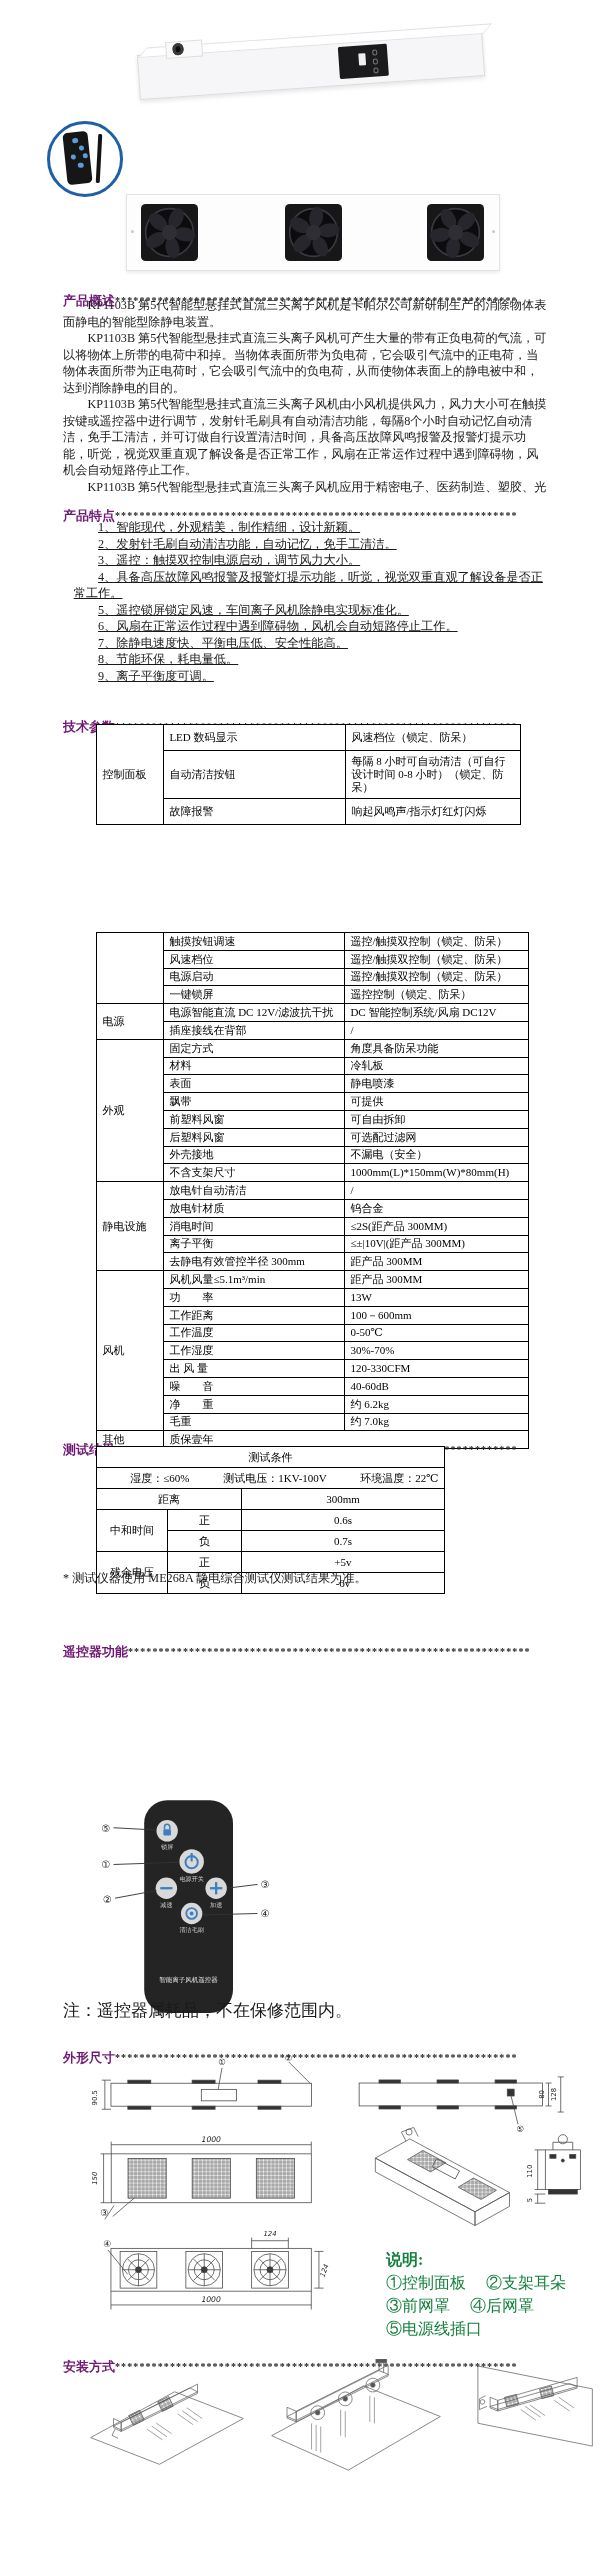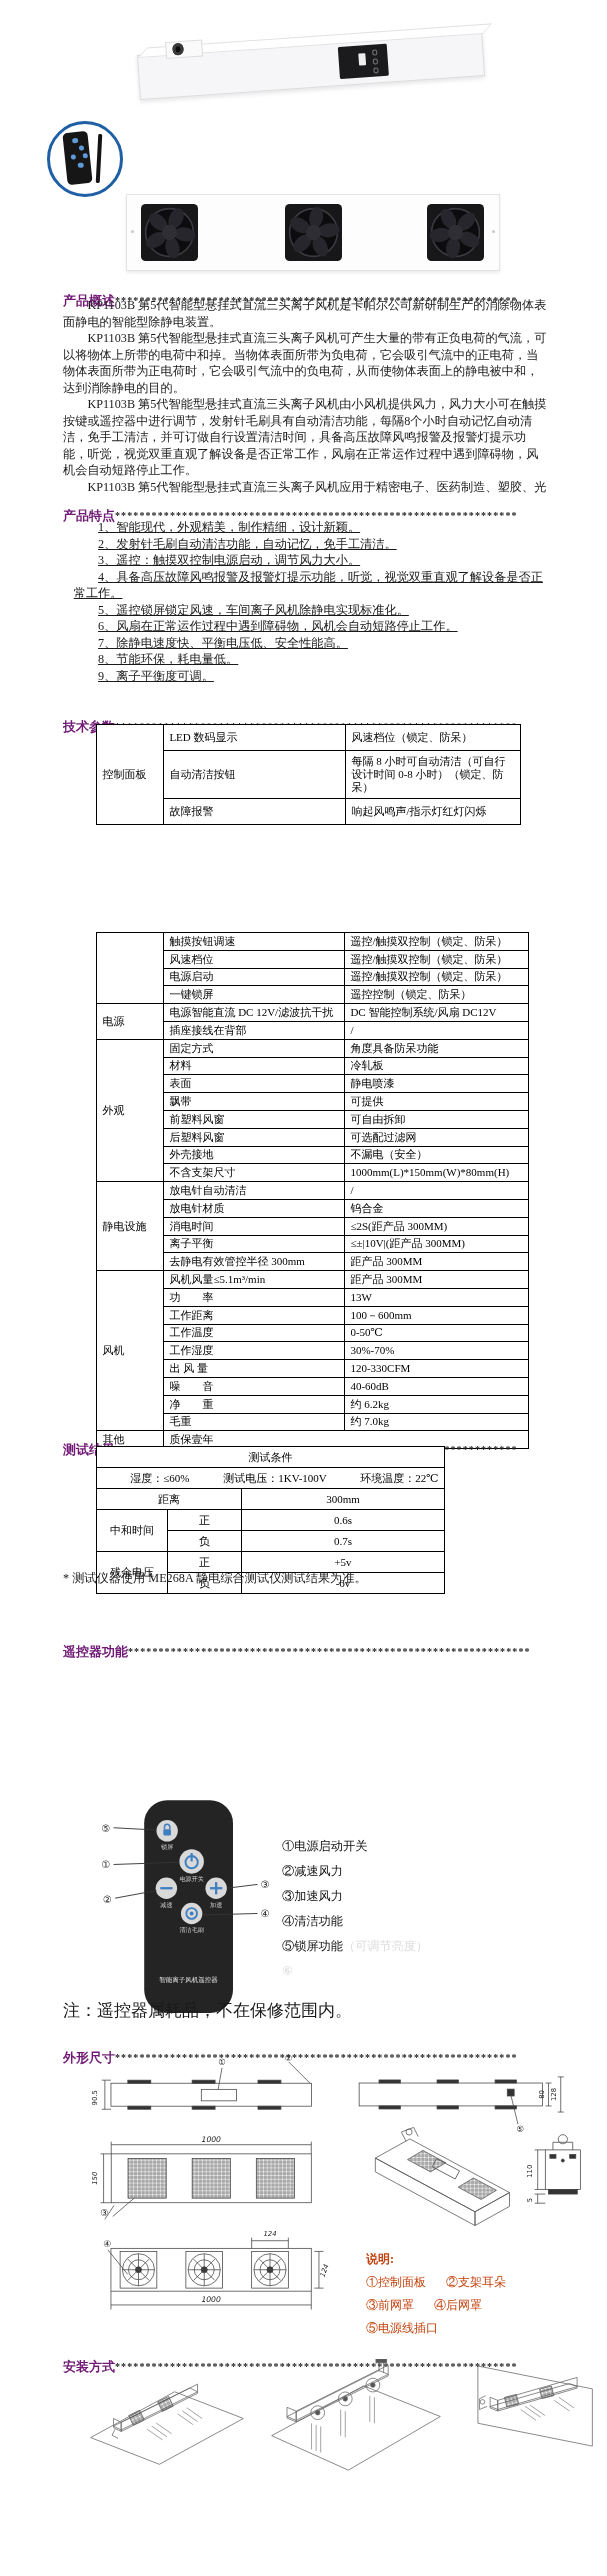--- a/index.html
+++ b/index.html
@@ -40,21 +40,21 @@
          border:3.1px solid #1f5fa5;background:#fff;}
   .mini-remote{position:absolute;left:15.3px;top:8.4px;width:25px;height:52px;background:#161616;border-radius:4.6px;transform:rotate(-6deg);}
   .mini-dot{position:absolute;width:5.4px;height:5.4px;border-radius:50%;background:#5e9bd8;}
   .mini-stick{position:absolute;left:47px;top:10px;width:3.8px;height:49px;background:#141414;border-radius:1.5px;transform:rotate(3deg);}
   
   .remote-fig{position:absolute;left:92px;top:1791px;width:474px;height:222px;}
   .legend{position:absolute;left:190px;top:43px;font-size:12.2px;line-height:25px;color:#111;white-space:nowrap;}
   .legend .faint{color:#dcdcdc;}
   .note{position:absolute;left:63px;font-size:17px;color:#1a1a1a;}
   
-  .dims-legend{position:absolute;left:366px;top:2248px;font-size:12px;line-height:23px;color:#c2410c;}
+  .dims-legend{position:absolute;left:386px;top:2248px;font-size:16px;line-height:23px;color:#15803d;}
   .dims-legend .title{font-weight:bold;}
   .dims-legend .row span{margin-right:20px;}
   svg text{font-family:"DejaVu Sans",sans-serif;}
 </style>
 </head>
 <body>
 
 <div class="page">
 
   <div class="bar-angled">
@@ -401,28 +401,20 @@
         <line x1="144" y1="162" x2="216" y2="160"></line>
       </g>
       <g font-size="13" fill="#222" text-anchor="middle">
         <text x="18" y="53">⑤</text>
         <text x="18" y="101">①</text>
         <text x="20" y="146">②</text>
         <text x="226" y="127">③</text>
         <text x="226" y="165">④</text>
       </g>
     </svg>
-    <div class="legend">
-      <div>①电源启动开关</div>
-      <div>②减速风力</div>
-      <div>③加速风力</div>
-      <div>④清洁功能</div>
-      <div><span>⑤锁屏功能</span><span class="faint">（可调节亮度）</span></div>
-      <div class="faint">⑥</div>
-    </div>
   </div>
   <div class="note" style="top:1999px;">注：遥控器属耗品，不在保修范围内。</div>
 
   <h2 class="sec" style="top:2031px;"><span class="t">外形尺寸</span><span class="stars">******************************************************************</span></h2>
 
   <svg class="abs" style="left:88px;top:2054px;" width="245" height="73" viewBox="0 0 320 95">
     <g stroke="#444" fill="none" stroke-width="1">
       <rect x="30" y="38" width="262" height="30"></rect>
       <rect x="148" y="46" width="46" height="15"></rect>
       <rect x="52" y="34" width="30" height="4" fill="#333"></rect>

